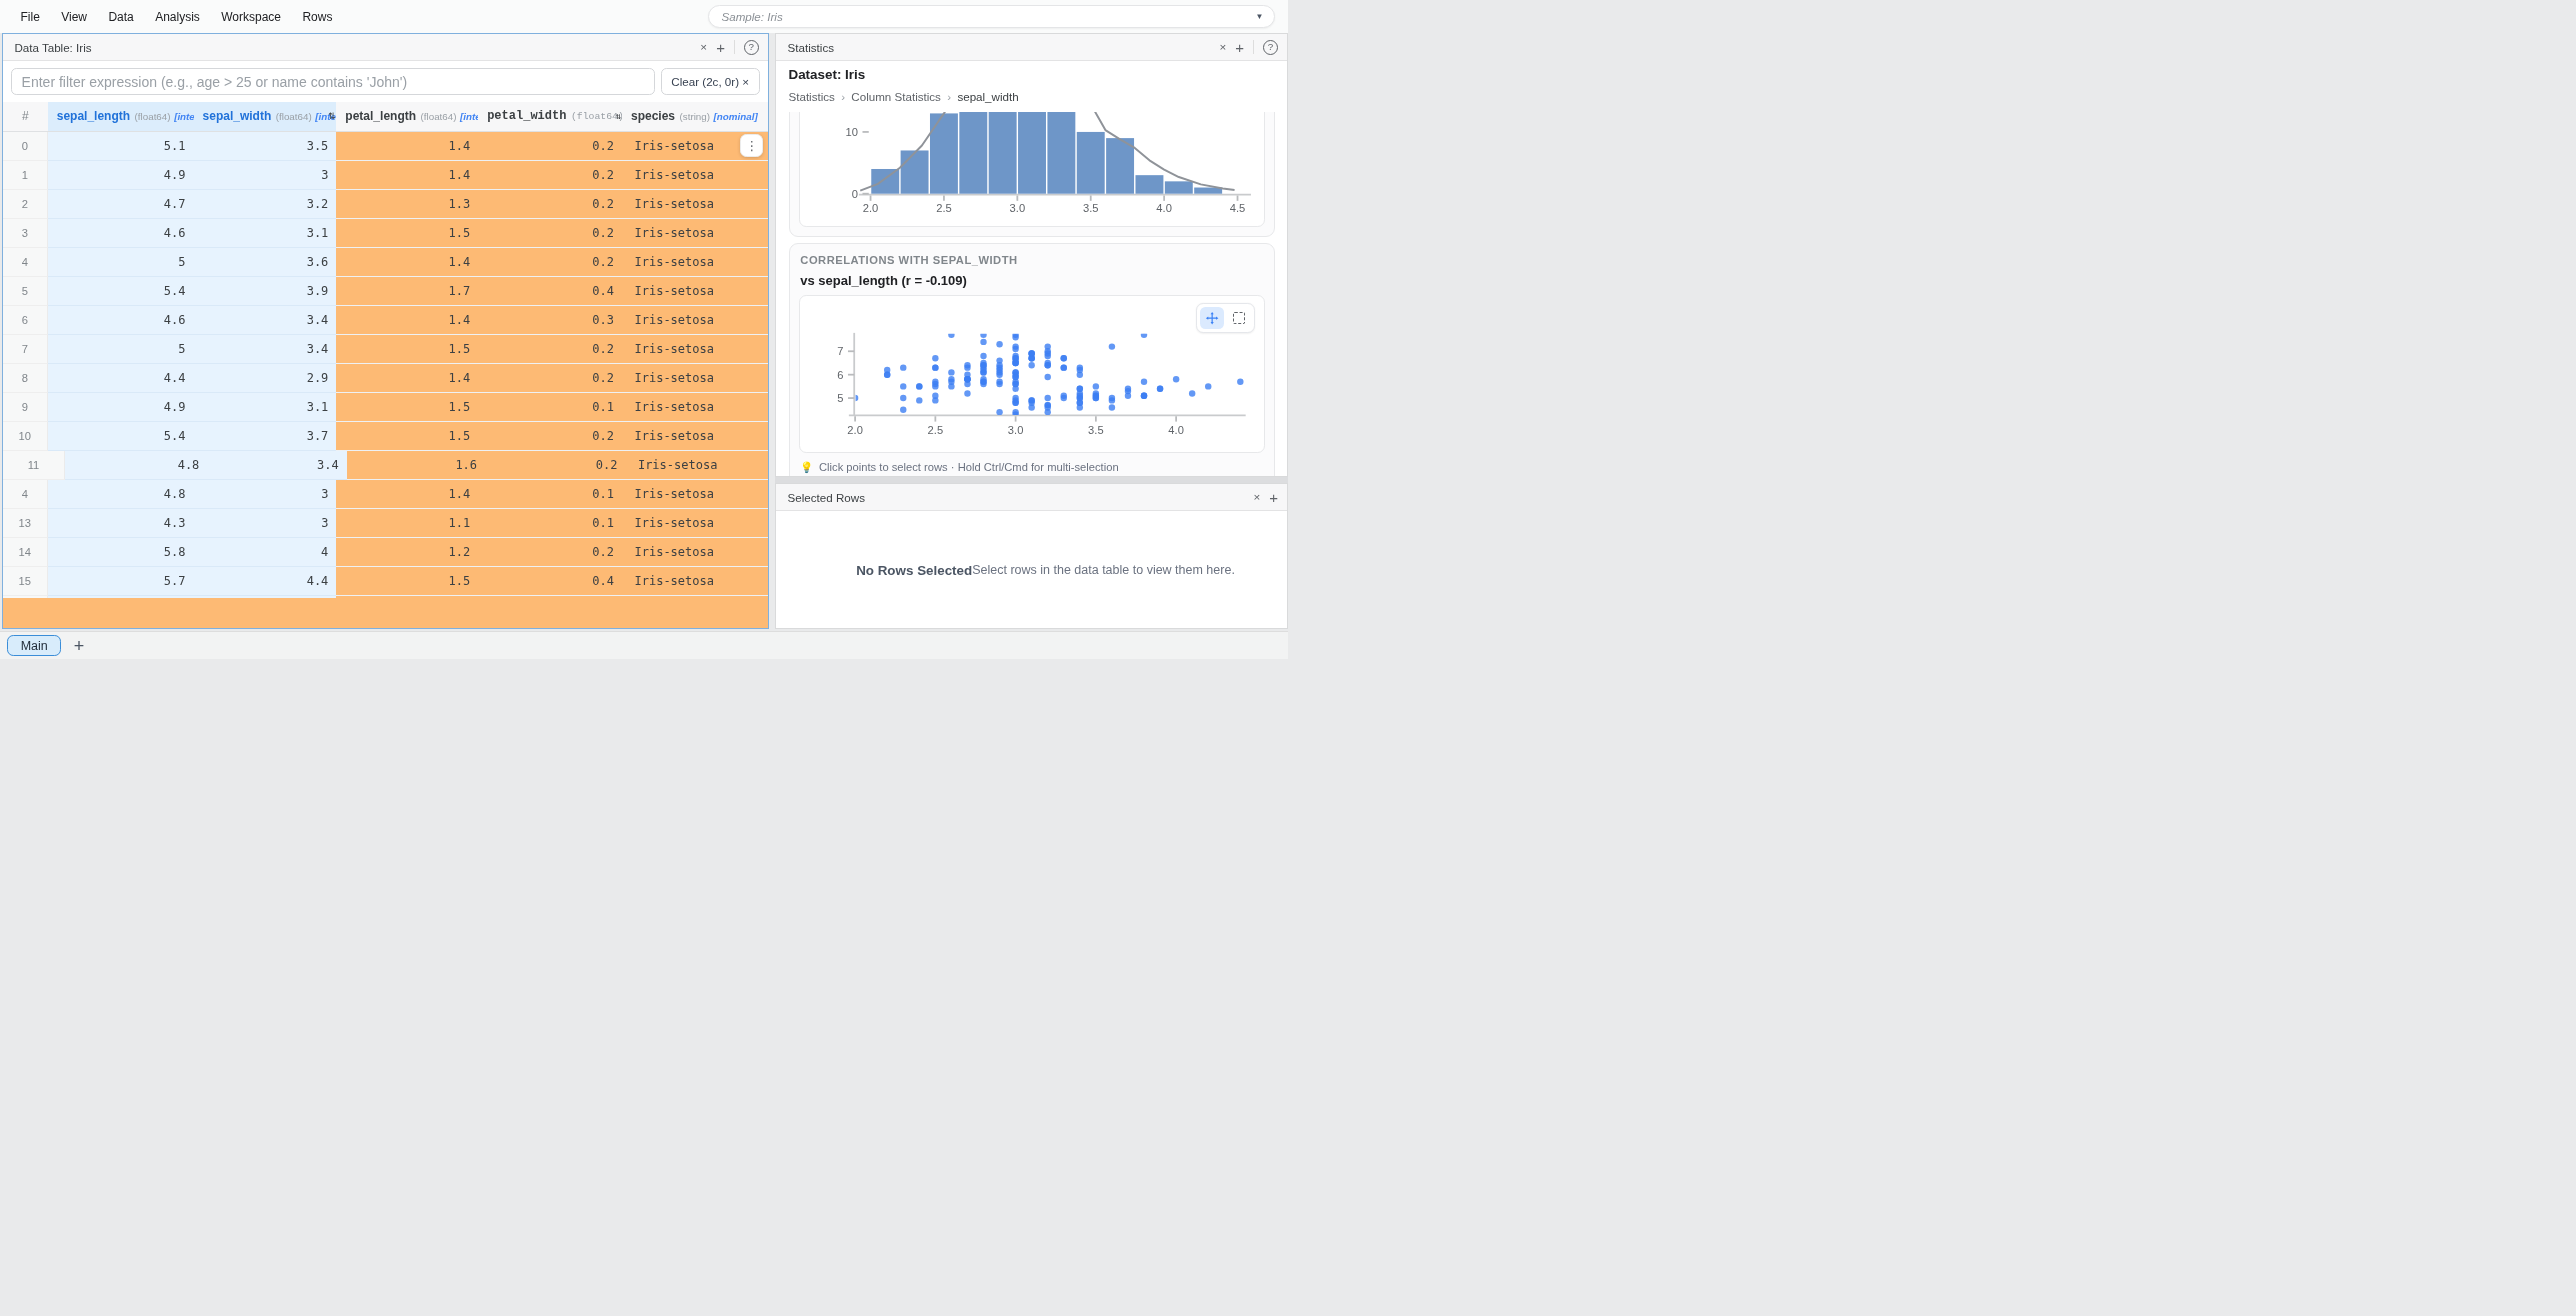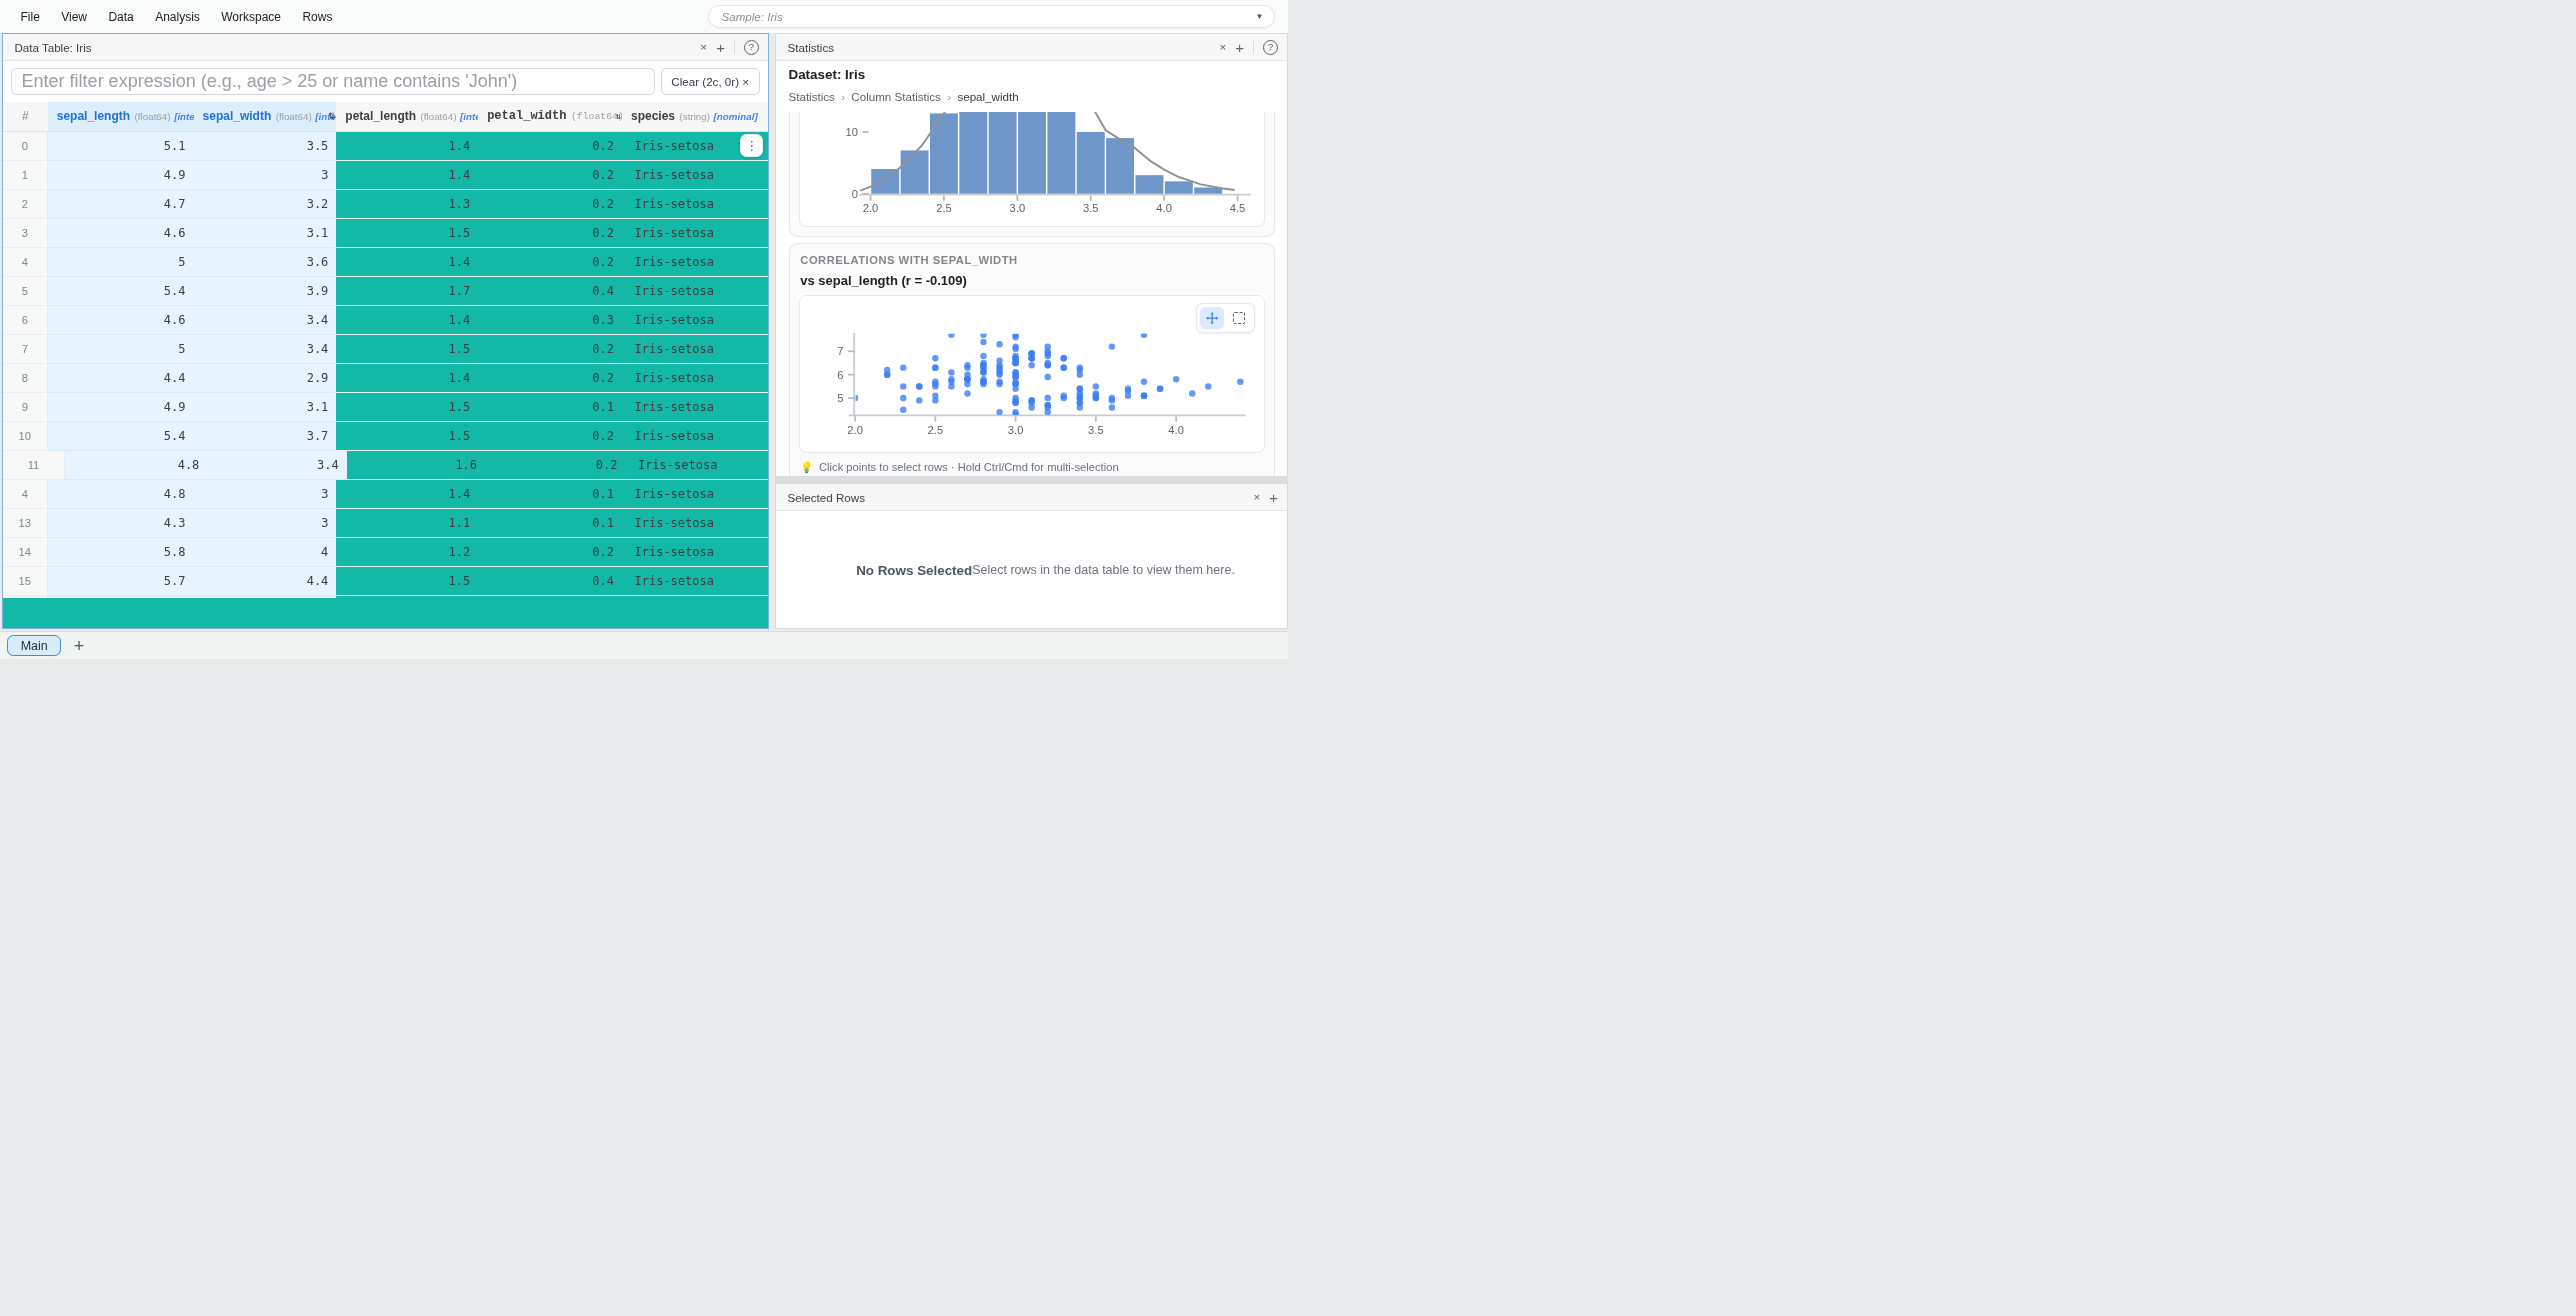--- a/index.html
+++ b/index.html
@@ -21,26 +21,26 @@
   .panel-hd { height:27px; background:#f7f7f8; border-bottom:0.9px solid #e3e3e4; display:flex; align-items:center; padding:0 9px 0 11.6px; }
   .panel-hd .ttl { font-size:11.6px; color:#3c4043; flex:1; }
   .hd-icons { display:flex; align-items:center; gap:9px; }
   .hd-icons .ic { color:#5f6368; cursor:default; line-height:1; }
   .ic-x { font-size:11.6px; }
   .ic-plus { font-size:15px; font-weight:300; }
   .hd-sep { width:0.9px; height:13.4px; background:#ddd; }
   .ic-help { width:15px; height:15px; border:1.3px solid #5f6368; border-radius:50%; font-size:9.8px; display:flex; align-items:center; justify-content:center; }
 
   
-  .dt-panel { position:absolute; left:1.8px; top:0; width:767px; height:596px; background:#14b8a6; border:1.8px solid #7fb0de; }
+  .dt-panel { position:absolute; left:1.8px; top:0; width:767px; height:596px; background:#fdba74; border:1.8px solid #7fb0de; }
   .dt-title-row { height:29.5px; background:#f7f7f8; border-bottom:0.9px solid #ececec; display:flex; align-items:center; padding:0 10.7px; }
   .dt-title-row .ds-name { font-size:13.4px; font-weight:700; color:#202124; flex:1; }
   .ic-info { width:14.3px; height:14.3px; border:1.3px solid #80868b; border-radius:50%; color:#80868b; font-size:9.4px; display:flex; align-items:center; justify-content:center; font-style:italic; font-family:"Liberation Serif", serif; }
   .filter-row { height:41px; display:flex; align-items:center; padding:0 8px; gap:5.4px; background:#fff; }
-  .filter-input { flex:1; height:27px; border:0.9px solid #d5d7da; border-radius:5.4px; padding:0 9.8px; font-size:18px; color:#3c4043; font-family:"Liberation Sans", sans-serif; outline:none; }
+  .filter-input { flex:1; height:27px; border:0.9px solid #d5d7da; border-radius:5.4px; padding:0 9.8px; font-size:14px; color:#3c4043; font-family:"Liberation Sans", sans-serif; outline:none; }
   .filter-input::placeholder { color:#9aa0a6; }
   .clear-btn { height:27px; background:#fff; border:0.9px solid #d5d7da; border-radius:5.4px; padding:0 9.8px; font-size:11.6px; color:#374151; white-space:nowrap; cursor:default; }
 
   .grid { position:relative; width:100%; height:496px; overflow:hidden; }
   .grid-hd { display:flex; height:29.5px; background:#f7f7f8; border-bottom:0.9px solid #dfe1e3; }
   .gh-cell { position:relative; display:flex; align-items:center; padding-left:9px; font-size:12px; font-weight:700; color:#3c4043; overflow:hidden; white-space:nowrap; }
   .gh-cell.idx { justify-content:center; padding-left:0; color:#80868b; font-weight:400; }
   .gh-cell.sel { background:#dcedfc; }
   .gh-cell.sel .cname { color:#2172d9; }
   .gh-meta { font-size:9.8px; font-weight:400; color:#9aa0a6; margin-left:4.5px; }

